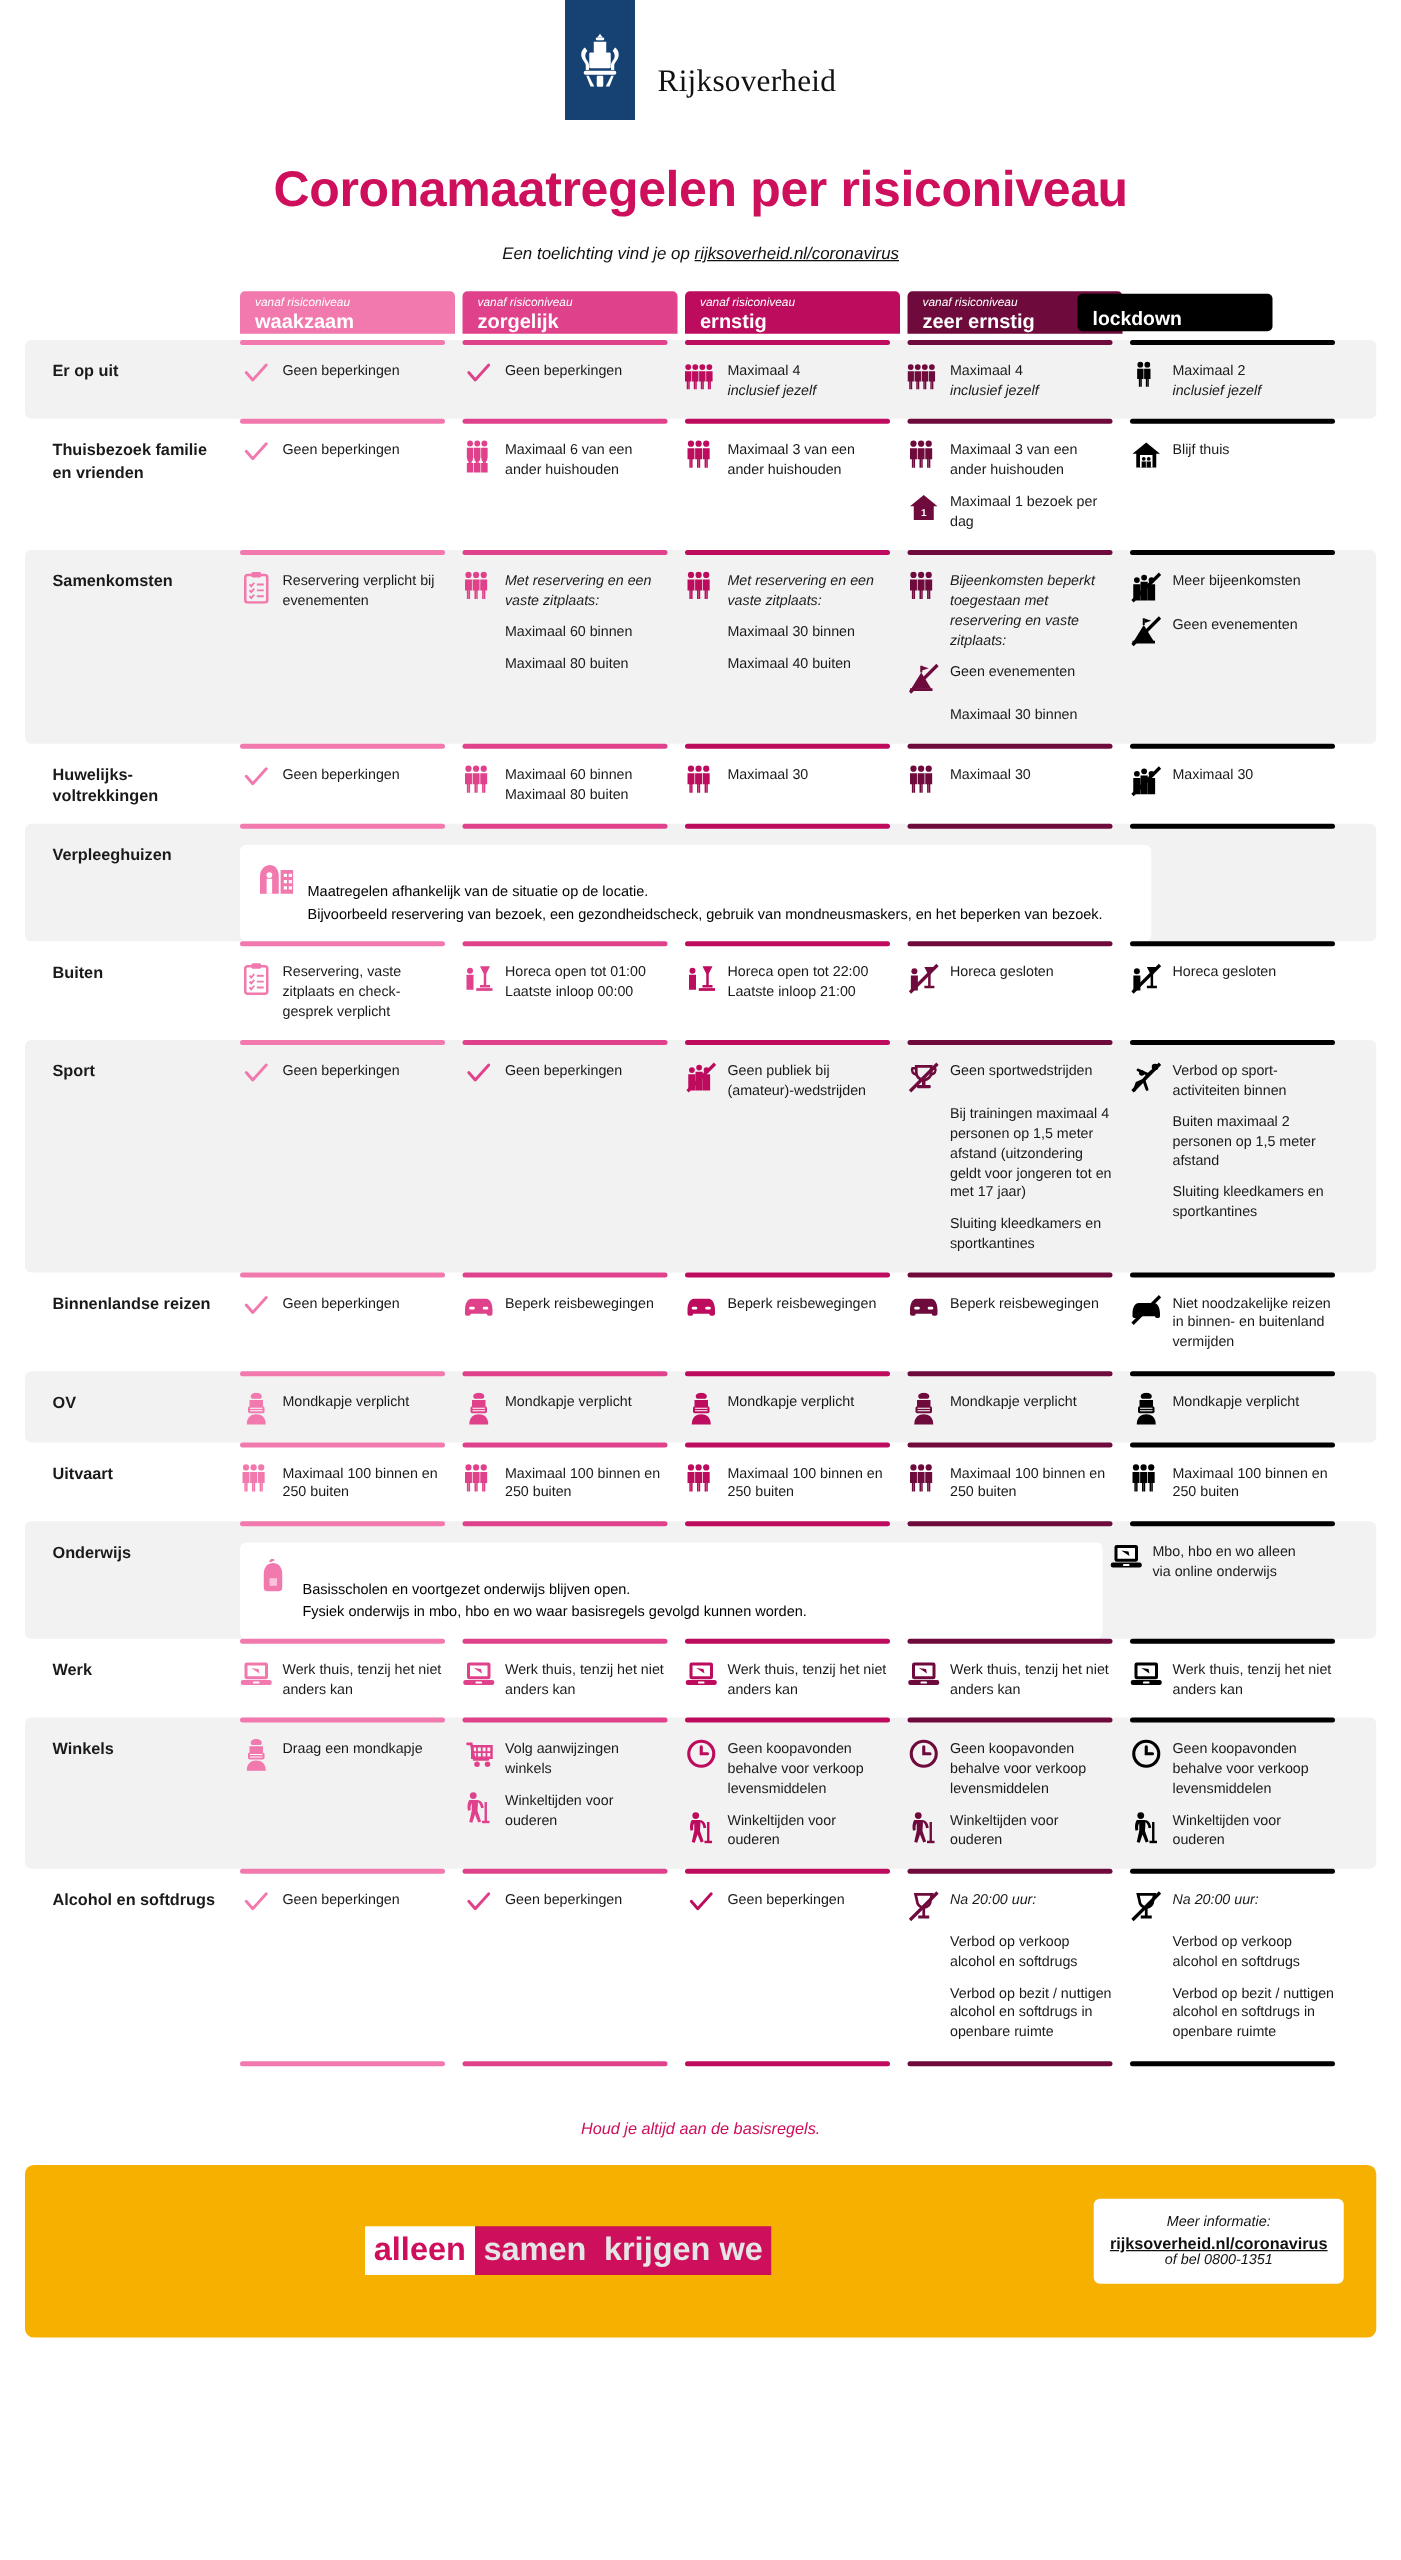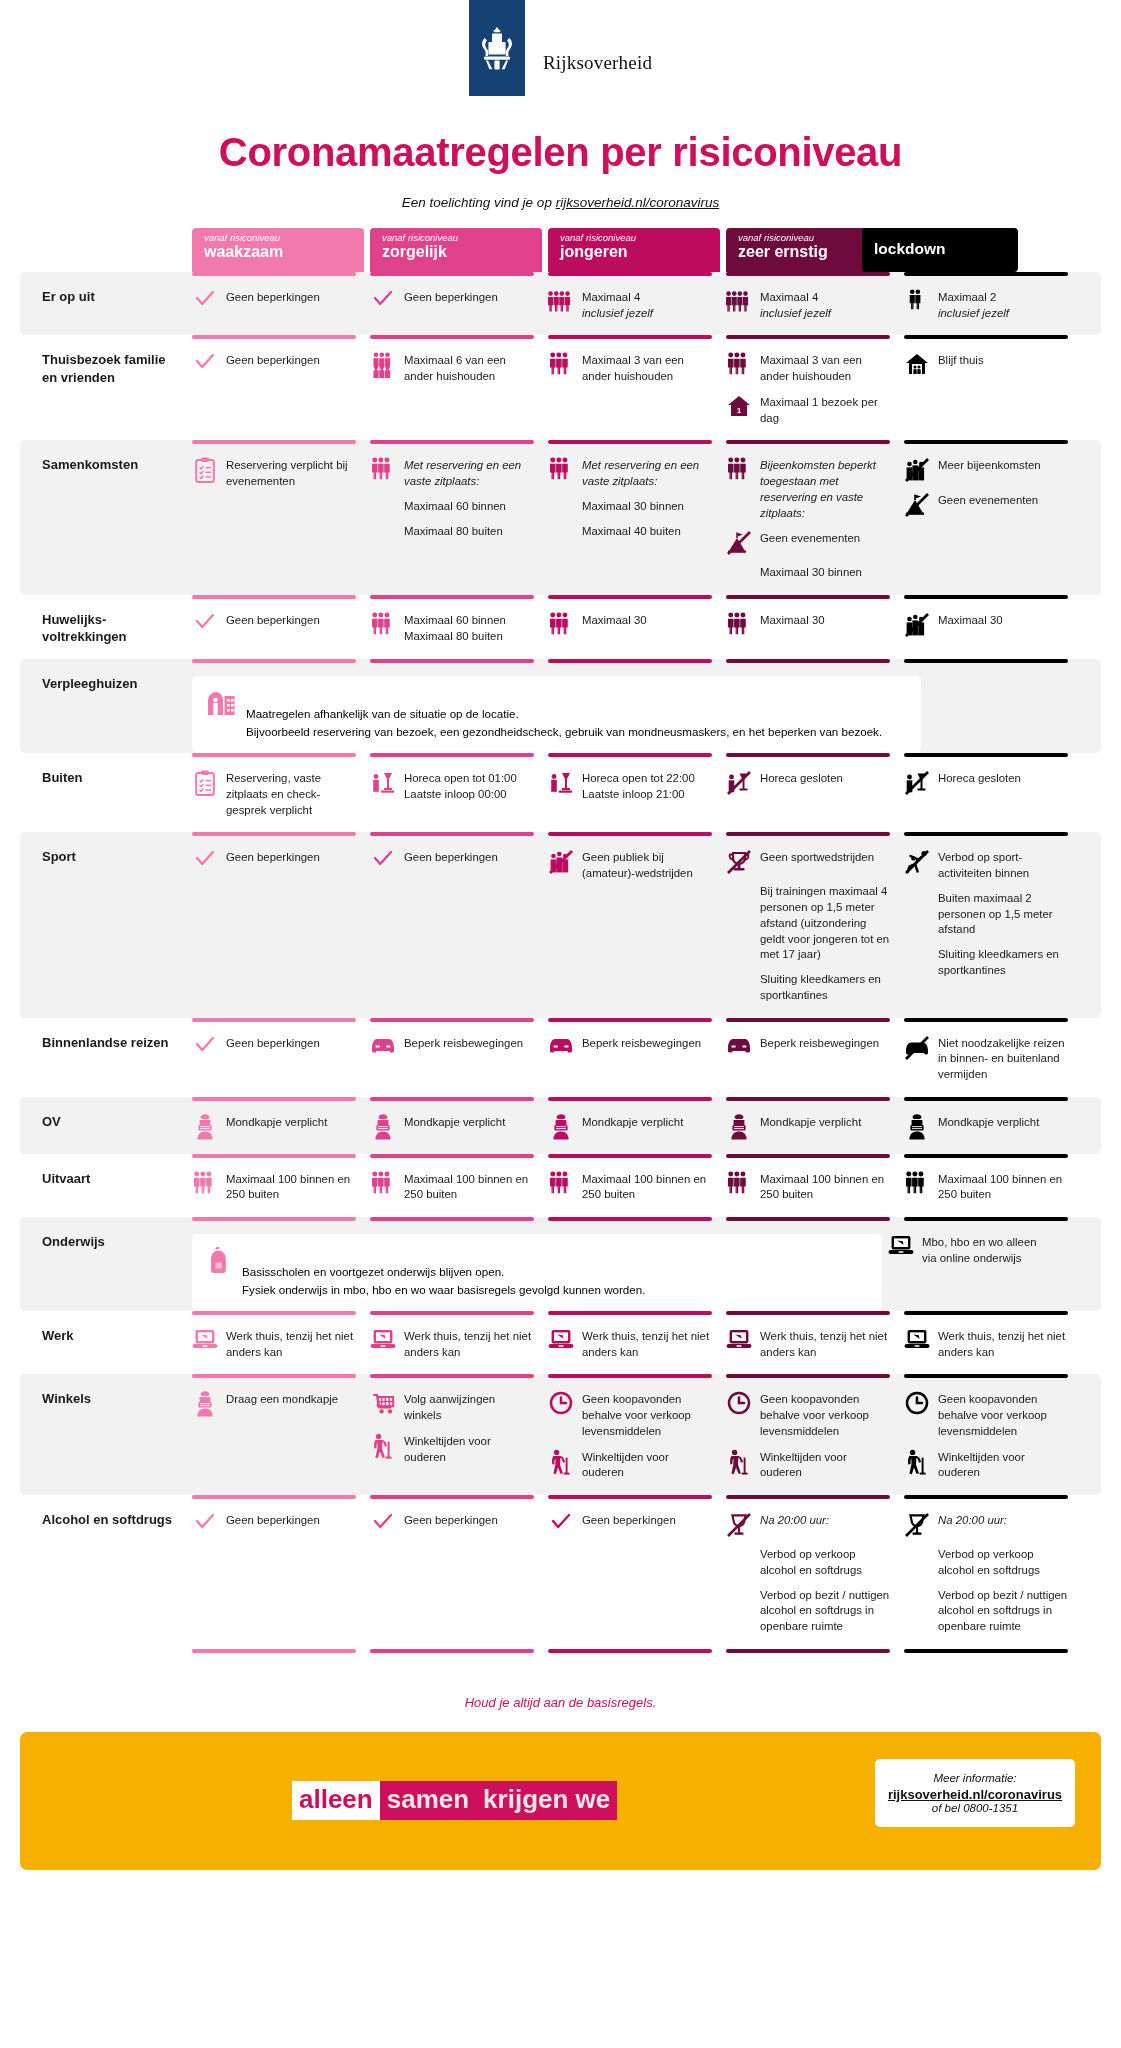--- a/index.html
+++ b/index.html
@@ -13,21 +13,21 @@
   
   .logo-wrap { display: flex; justify-content: center; padding-top: 0; }
   .logo { display: flex; align-items: flex-start; }
   .logo-bar {
     width: 56px; height: 96px; background: #154273;
     display: flex; align-items: center; justify-content: center;
   }
   .logo-crest { width: 36px; height: 46px; }
   .logo-text {
     font-family: "Liberation Serif", serif;
-    font-size: 19px; color: #111; margin-left: 18px; margin-top: 52px;
+    font-size: 25px; color: #111; margin-left: 18px; margin-top: 52px;
     letter-spacing: .2px;
   }
 
   
   .title {
     text-align: center;
     color: #cd0f5c;
     font-size: 40px;
     font-weight: bold;
     margin-top: 34px;
@@ -39,21 +39,21 @@
     font-size: 13.5px;
     font-style: italic;
     margin-top: 20px;
   }
   .subtitle a { color: #111; text-decoration: underline; }
 
   
   .sheet { position: relative; margin-top: 18px; }
   .grid { position: relative; width: 1121px; }
 
-  .hdr-row { display: flex; padding-left: 20px; height: 44px; position: relative; }
+  .hdr-row { display: flex; padding-left: 20px; height: 44px; position: relative; align-items: center; }
   .hdr-label-col { width: 172px; flex: 0 0 172px; }
   .hdr-cell {
     flex: 0 0 172px; width: 172px; margin-right: 6px;
     border-radius: 4px 4px 0 0;
     padding: 5px 10px 0 12px;
     color: #fff; position: relative;
   }
   .hdr-cell .pre { font-size: 9.5px; font-style: italic; line-height: 1.1; display:block; }
   .hdr-cell .nm  { font-size: 16px; font-weight: bold; line-height: 1.15; display:block; }
   .hdr-cell.lock { background: #000; border-radius: 4px; margin-left: -42px;
@@ -156,21 +156,21 @@
   <div class="hdr-cell" style="background: rgb(241, 121, 174);">
         <span class="pre">vanaf risiconiveau</span>
         <span class="nm">waakzaam</span>
       </div>
       <div class="hdr-cell" style="background: rgb(224, 65, 139);">
         <span class="pre">vanaf risiconiveau</span>
         <span class="nm">zorgelijk</span>
       </div>
       <div class="hdr-cell" style="background: rgb(189, 11, 94);">
         <span class="pre">vanaf risiconiveau</span>
-        <span class="nm">jongeren</span>
+        <span class="nm">ernstig</span>
       </div>
       <div class="hdr-cell" style="background: rgb(110, 11, 60);">
         <span class="pre">vanaf risiconiveau</span>
         <span class="nm">zeer ernstig</span>
       </div>
       <div class="hdr-cell lock" style="background: rgb(0, 0, 0);">
         <span class="nm">lockdown</span>
       </div>
     </div>
   <div class="grid" id="grid">

